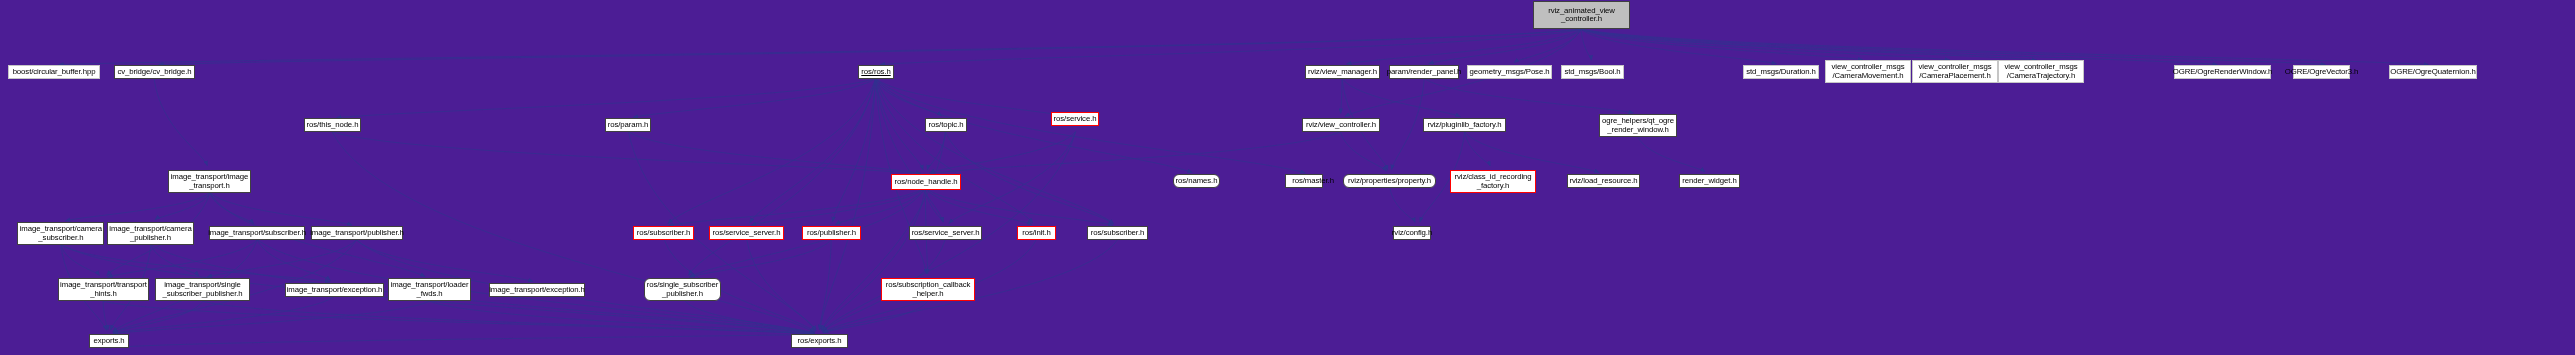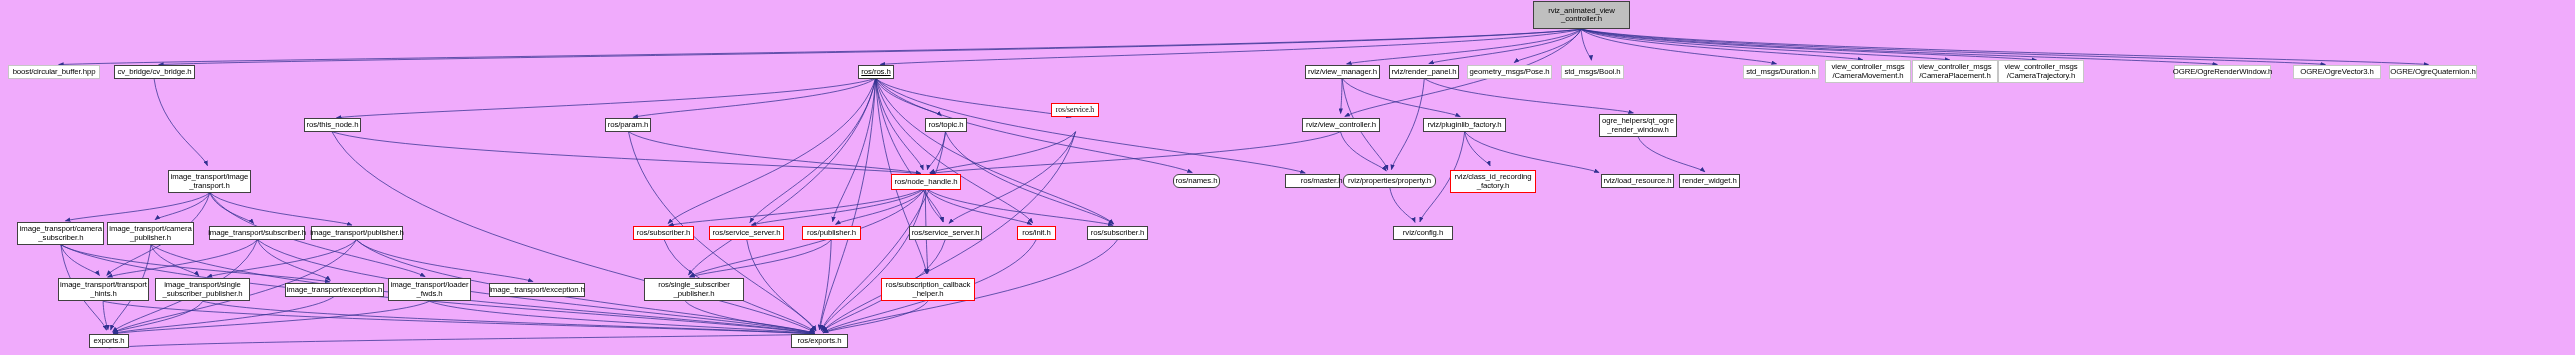--- a/index.html
+++ b/index.html
@@ -4,21 +4,21 @@
 <style>
   html, body {
     margin: 0;
     padding: 0;
     background: #ffffff;
   }
   #graph {
     position: relative;
     width: 2576px;
     height: 356px;
-    background: #f0abfc;
+    background: #4c1d95;
     font-family: "Liberation Sans", sans-serif;
     overflow: hidden;
   }
   #edges {
     position: absolute;
     left: 0;
     top: 0;
     width: 2576px;
     height: 356px;
     pointer-events: none;
@@ -164,73 +164,73 @@
         <path d="M 175 560 C 312.22 547.9, 1146.975 542.4, 1311.0013876621663 538.1442671372386" marker-end="url(#arrow)"></path>
       </g>
   </svg>
   <div id="nodes-layer">
       <div class="node root" style="left: 1533px; top: 1.2px; width: 97px; height: 28px;">rviz_animated_view
 _controller.h</div>
       <div class="node faint" style="left: 8px; top: 65px; width: 92px; height: 13.7px;">boost/circular_buffer.hpp</div>
       <div class="node" style="left: 114px; top: 65px; width: 81px; height: 13.7px;">cv_bridge/cv_bridge.h</div>
       <div class="node" style="left: 858px; top: 65px; width: 36px; height: 13.7px; text-decoration: underline;">ros/ros.h</div>
       <div class="node" style="left: 1305px; top: 65px; width: 75px; height: 13.7px;">rviz/view_manager.h</div>
-      <div class="node" style="left: 1389px; top: 65px; width: 70px; height: 13.7px;">rviz/render_panel.h</div>
+      <div class="node" style="left: 1389px; top: 65px; width: 70px; height: 13.7px;">param/render_panel.h</div>
       <div class="node faint" style="left: 1467px; top: 65px; width: 85px; height: 13.7px;">geometry_msgs/Pose.h</div>
       <div class="node faint" style="left: 1561px; top: 65px; width: 63px; height: 13.7px;">std_msgs/Bool.h</div>
       <div class="node faint" style="left: 1743px; top: 65px; width: 76px; height: 13.7px;">std_msgs/Duration.h</div>
       <div class="node faint" style="left: 1825px; top: 60px; width: 86px; height: 23px;">view_controller_msgs
 /CameraMovement.h</div>
       <div class="node faint" style="left: 1912px; top: 60px; width: 86px; height: 23px;">view_controller_msgs
 /CameraPlacement.h</div>
       <div class="node faint" style="left: 1998px; top: 60px; width: 86px; height: 23px;">view_controller_msgs
 /CameraTrajectory.h</div>
       <div class="node faint" style="left: 2174px; top: 65px; width: 97px; height: 13.7px;">OGRE/OgreRenderWindow.h</div>
-      <div class="node faint" style="left: 2293px; top: 65px; width: 88px; height: 13.7px;">OGRE/OgreVector3.h</div>
+      <div class="node faint" style="left: 2293px; top: 65px; width: 57px; height: 13.7px;">OGRE/OgreVector3.h</div>
       <div class="node faint" style="left: 2389px; top: 65px; width: 88px; height: 13.7px;">OGRE/OgreQuaternion.h</div>
       <div class="node" style="left: 304px; top: 118px; width: 57px; height: 13.7px;">ros/this_node.h</div>
       <div class="node" style="left: 605px; top: 118px; width: 46px; height: 13.7px;">ros/param.h</div>
       <div class="node" style="left: 925px; top: 118px; width: 42px; height: 13.7px;">ros/topic.h</div>
-      <div class="node red" style="left: 1051px; top: 103px; width: 48px; height: 13.7px; font-family: Liberation Serif, serif;">ros/service.h</div>
+      <div class="node red" style="left: 1051px; top: 112px; width: 48px; height: 13.7px;">ros/service.h</div>
       <div class="node" style="left: 1302px; top: 118px; width: 78px; height: 13.7px;">rviz/view_controller.h</div>
       <div class="node" style="left: 1423px; top: 118px; width: 83px; height: 13.7px;">rviz/pluginlib_factory.h</div>
       <div class="node" style="left: 1599px; top: 114px; width: 78px; height: 23px;">ogre_helpers/qt_ogre
 _render_window.h</div>
       <div class="node" style="left: 168px; top: 170px; width: 83px; height: 23px;">image_transport/image
 _transport.h</div>
       <div class="node red" style="left: 891px; top: 174px; width: 70px; height: 16px;">ros/node_handle.h</div>
       <div class="node" style="left: 1173px; top: 174px; width: 47px; height: 13.7px; border-radius: 6px;">ros/names.h</div>
-      <div class="node" style="left: 1285px; top: 174px; width: 55px; height: 13.7px; padding-left: 20px;">ros/master.h</div>
+      <div class="node" style="left: 1285px; top: 174px; width: 38px; height: 13.7px; padding-left: 20px;">ros/master.h</div>
       <div class="node" style="left: 1343px; top: 174px; width: 93px; height: 13.7px; border-radius: 6px;">rviz/properties/property.h</div>
       <div class="node red" style="left: 1450px; top: 170px; width: 86px; height: 23px;">rviz/class_id_recording
 _factory.h</div>
-      <div class="node" style="left: 1567px; top: 174px; width: 73px; height: 13.7px; margin-left: 34px;">rviz/load_resource.h</div>
+      <div class="node" style="left: 1567px; top: 174px; width: 73px; height: 13.7px;">rviz/load_resource.h</div>
       <div class="node" style="left: 1679px; top: 174px; width: 61px; height: 13.7px;">render_widget.h</div>
       <div class="node" style="left: 17.4px; top: 222px; width: 87px; height: 23px;">image_transport/camera
 _subscriber.h</div>
       <div class="node" style="left: 107px; top: 222px; width: 87px; height: 23px;">image_transport/camera
 _publisher.h</div>
       <div class="node" style="left: 209px; top: 226px; width: 96px; height: 13.7px;">image_transport/subscriber.h</div>
       <div class="node" style="left: 311px; top: 226px; width: 92px; height: 13.7px;">image_transport/publisher.h</div>
       <div class="node red" style="left: 633px; top: 226px; width: 61px; height: 13.7px;">ros/subscriber.h</div>
       <div class="node red" style="left: 709px; top: 226px; width: 75px; height: 13.7px;">ros/service_server.h</div>
       <div class="node red" style="left: 802px; top: 226px; width: 59px; height: 13.7px;">ros/publisher.h</div>
       <div class="node" style="left: 909px; top: 226px; width: 73px; height: 13.7px;">ros/service_server.h</div>
       <div class="node red" style="left: 1017px; top: 226px; width: 39px; height: 13.7px;">ros/init.h</div>
       <div class="node" style="left: 1087px; top: 226px; width: 61px; height: 13.7px;">ros/subscriber.h</div>
-      <div class="node" style="left: 1393px; top: 226px; width: 60px; height: 13.7px;">rviz/config.h</div>
+      <div class="node" style="left: 1393px; top: 226px; width: 38px; height: 13.7px;">rviz/config.h</div>
       <div class="node" style="left: 58px; top: 278px; width: 91px; height: 23px;">image_transport/transport
 _hints.h</div>
       <div class="node" style="left: 155px; top: 278px; width: 95px; height: 23px;">image_transport/single
 _subscriber_publisher.h</div>
       <div class="node" style="left: 285px; top: 283px; width: 99px; height: 13.7px;">image_transport/exception.h</div>
       <div class="node" style="left: 388px; top: 278px; width: 83px; height: 23px;">image_transport/loader
 _fwds.h</div>
       <div class="node" style="left: 489px; top: 283px; width: 96px; height: 13.7px;">image_transport/exception.h</div>
-      <div class="node" style="left: 644px; top: 278px; width: 100px; height: 23px;">ros/single_subscriber
+      <div class="node" style="left: 644px; top: 278px; width: 77px; height: 23px; border-radius: 6px;">ros/single_subscriber
 _publisher.h</div>
       <div class="node red" style="left: 881px; top: 278px; width: 94px; height: 23px;">ros/subscription_callback
 _helper.h</div>
       <div class="node" style="left: 89px; top: 334px; width: 40px; height: 13.7px;">exports.h</div>
       <div class="node" style="left: 791px; top: 334px; width: 57px; height: 13.7px;">ros/exports.h</div>
     </div>
 </div>
 
 
 </body></html>

